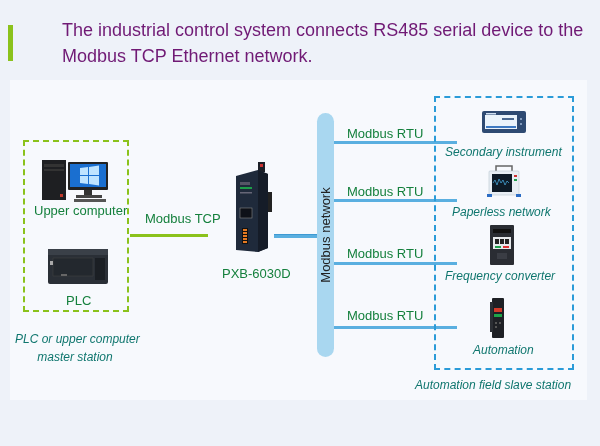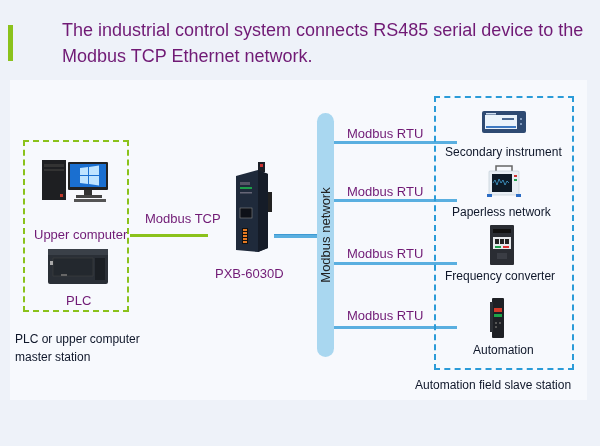--- a/index.html
+++ b/index.html
@@ -2,22 +2,22 @@
 <html><head>
 <meta charset="utf-8">
 <style>
   html, body { margin:0; padding:0; }
   body { width:600px; height:446px; background:#eef2f9; position:relative; overflow:hidden;
          font-family:"Liberation Sans", sans-serif; color:#222; }
   .accent-bar { position:absolute; left:8px; top:25px; width:5px; height:36px; background:#8bc21c; }
   .headline { position:absolute; left:24px; top:17px; width:560px; font-size:18px; line-height:26px; color:#701a75;margin-left:38px; }
   .panel { position:absolute; left:10px; top:80px; width:577px; height:320px; background:#f7f9fd; }
   .abs { position:absolute; }
-  .lbl { position:absolute; font-size:13px; color:#701a75; white-space:nowrap; }
-  .lbl-sm { position:absolute; font-size:12px; color:#0f172a; white-space:nowrap; }
+  .lbl { position:absolute; font-size:13px; color:#15803d; white-space:nowrap; }
+  .lbl-sm { position:absolute; font-size:12px; color:#0f766e; white-space:nowrap;font-style:italic; }
   .green-box { position:absolute; left:23px; top:140px; width:106px; height:172px;
                border:2.5px dashed #8bc21c; box-sizing:border-box; }
   .blue-box { position:absolute; left:434px; top:96px; width:140px; height:274px;
               border:2.5px dashed #2b9bd8; box-sizing:border-box; }
   .green-line { position:absolute; left:130px; top:234px; width:78px; height:3px; background:#8bc21c; }
   .blue-link { position:absolute; left:274px; top:234px; width:46px; height:3px; background:#5aafe0; border-top:1px solid #3e9ad3; }
   .bus { position:absolute; left:317px; top:113px; width:17px; height:244px; background:#a9d7f0; border-radius:9px; }
   .bus-label { position:absolute; left:325px; top:235px; transform:translate(-50%,-50%) rotate(-90deg);
                font-size:13px; white-space:nowrap; color:#222; }
   .rtu-line { position:absolute; left:334px; width:123px; height:3px; background:#5aafe0; }
@@ -37,34 +37,34 @@
   <rect x="4" y="6" width="20" height="3" fill="#333"></rect>
   <rect x="4" y="11" width="20" height="2" fill="#333"></rect>
   <rect x="20" y="36" width="3" height="3" fill="#c0392b"></rect>
   <rect x="28" y="4" width="40" height="28" rx="1" fill="#222"></rect>
   <rect x="30" y="6" width="36" height="23" fill="#1a6fd0"></rect>
   <path d="M40 10 l8 -1 v8 h-8z M49 9 l10 -1.5 v9.5 h-10z M40 18 h8 v8 l-8 -1z M49 18 h10 v9.5 l-10 -1.5z" fill="#bfe4ff"></path>
   <rect x="44" y="32" width="8" height="5" fill="#333"></rect>
   <rect x="36" y="37" width="26" height="3" fill="#444"></rect>
   <rect x="34" y="41" width="32" height="3" fill="#555"></rect>
 </svg>
-<div class="lbl" style="left:34px;top:227px">Upper computer</div>
+<div class="lbl" style="left:34px;top:203px">Upper computer</div>
 
 <svg class="abs" style="left:47px;top:248px" width="62" height="38" viewBox="0 0 62 38">
   <rect x="1" y="3" width="60" height="33" rx="2" fill="#2a2f36"></rect>
   <rect x="1" y="1" width="60" height="6" fill="#3a4048"></rect>
   <rect x="6" y="10" width="40" height="18" fill="#23282e" stroke="#444" stroke-width="0.5"></rect>
   <rect x="48" y="10" width="10" height="22" fill="#1b1f24"></rect>
   <rect x="3" y="13" width="3" height="4" fill="#aaa"></rect>
   <rect x="14" y="26" width="6" height="2" fill="#666"></rect>
 </svg>
 <div class="lbl" style="left:66px;top:293px">PLC</div>
 
 <div class="lbl-sm" style="left:15px;top:332px;width:120px;text-align:left">PLC or upper computer</div>
-<div class="lbl-sm" style="left:15px;top:350px;width:120px;text-align:left">master station</div>
+<div class="lbl-sm" style="left:15px;top:350px;width:120px;text-align:center">master station</div>
 
 <div class="lbl" style="left:145px;top:211px">Modbus TCP</div>
 <div class="green-line"></div>
 
 <svg class="abs" style="left:232px;top:162px" width="42" height="92" viewBox="0 0 42 92">
   <rect x="26" y="0" width="7" height="10" fill="#1d2028"></rect>
   <rect x="28" y="2" width="3" height="3" fill="#c33"></rect>
   <path d="M4 14 L26 8 L36 12 L36 86 L26 90 L4 88 Z" fill="#1f2a3b"></path>
   <path d="M26 8 L36 12 L36 86 L26 90 Z" fill="#151c28"></path>
   <rect x="36" y="30" width="4" height="20" fill="#222"></rect>
@@ -72,21 +72,21 @@
   <rect x="8" y="25" width="12" height="2" fill="#1e9e4a"></rect>
   <rect x="8" y="30" width="12" height="1.5" fill="#667"></rect>
   <rect x="8" y="46" width="12" height="10" fill="#0e1118" stroke="#888" stroke-width="0.6"></rect>
   <rect x="10" y="66" width="6" height="16" fill="#111"></rect>
   <rect x="11" y="67" width="4" height="2" fill="#e67a22"></rect>
   <rect x="11" y="70" width="4" height="2" fill="#e67a22"></rect>
   <rect x="11" y="73" width="4" height="2" fill="#e67a22"></rect>
   <rect x="11" y="76" width="4" height="2" fill="#e67a22"></rect>
   <rect x="11" y="79" width="4" height="2" fill="#e67a22"></rect>
 </svg>
-<div class="lbl" style="left:215px;top:266px">PXB-6030D</div>
+<div class="lbl" style="left:222px;top:266px">PXB-6030D</div>
 
 <div class="blue-link"></div>
 
 <div class="bus"></div>
 <div class="bus-label">Modbus network</div>
 
 <div class="lbl" style="left:347px;top:126px">Modbus RTU</div>
 <div class="rtu-line" style="top:141px"></div>
 <div class="lbl" style="left:347px;top:184px">Modbus RTU</div>
 <div class="rtu-line" style="top:199px"></div>

